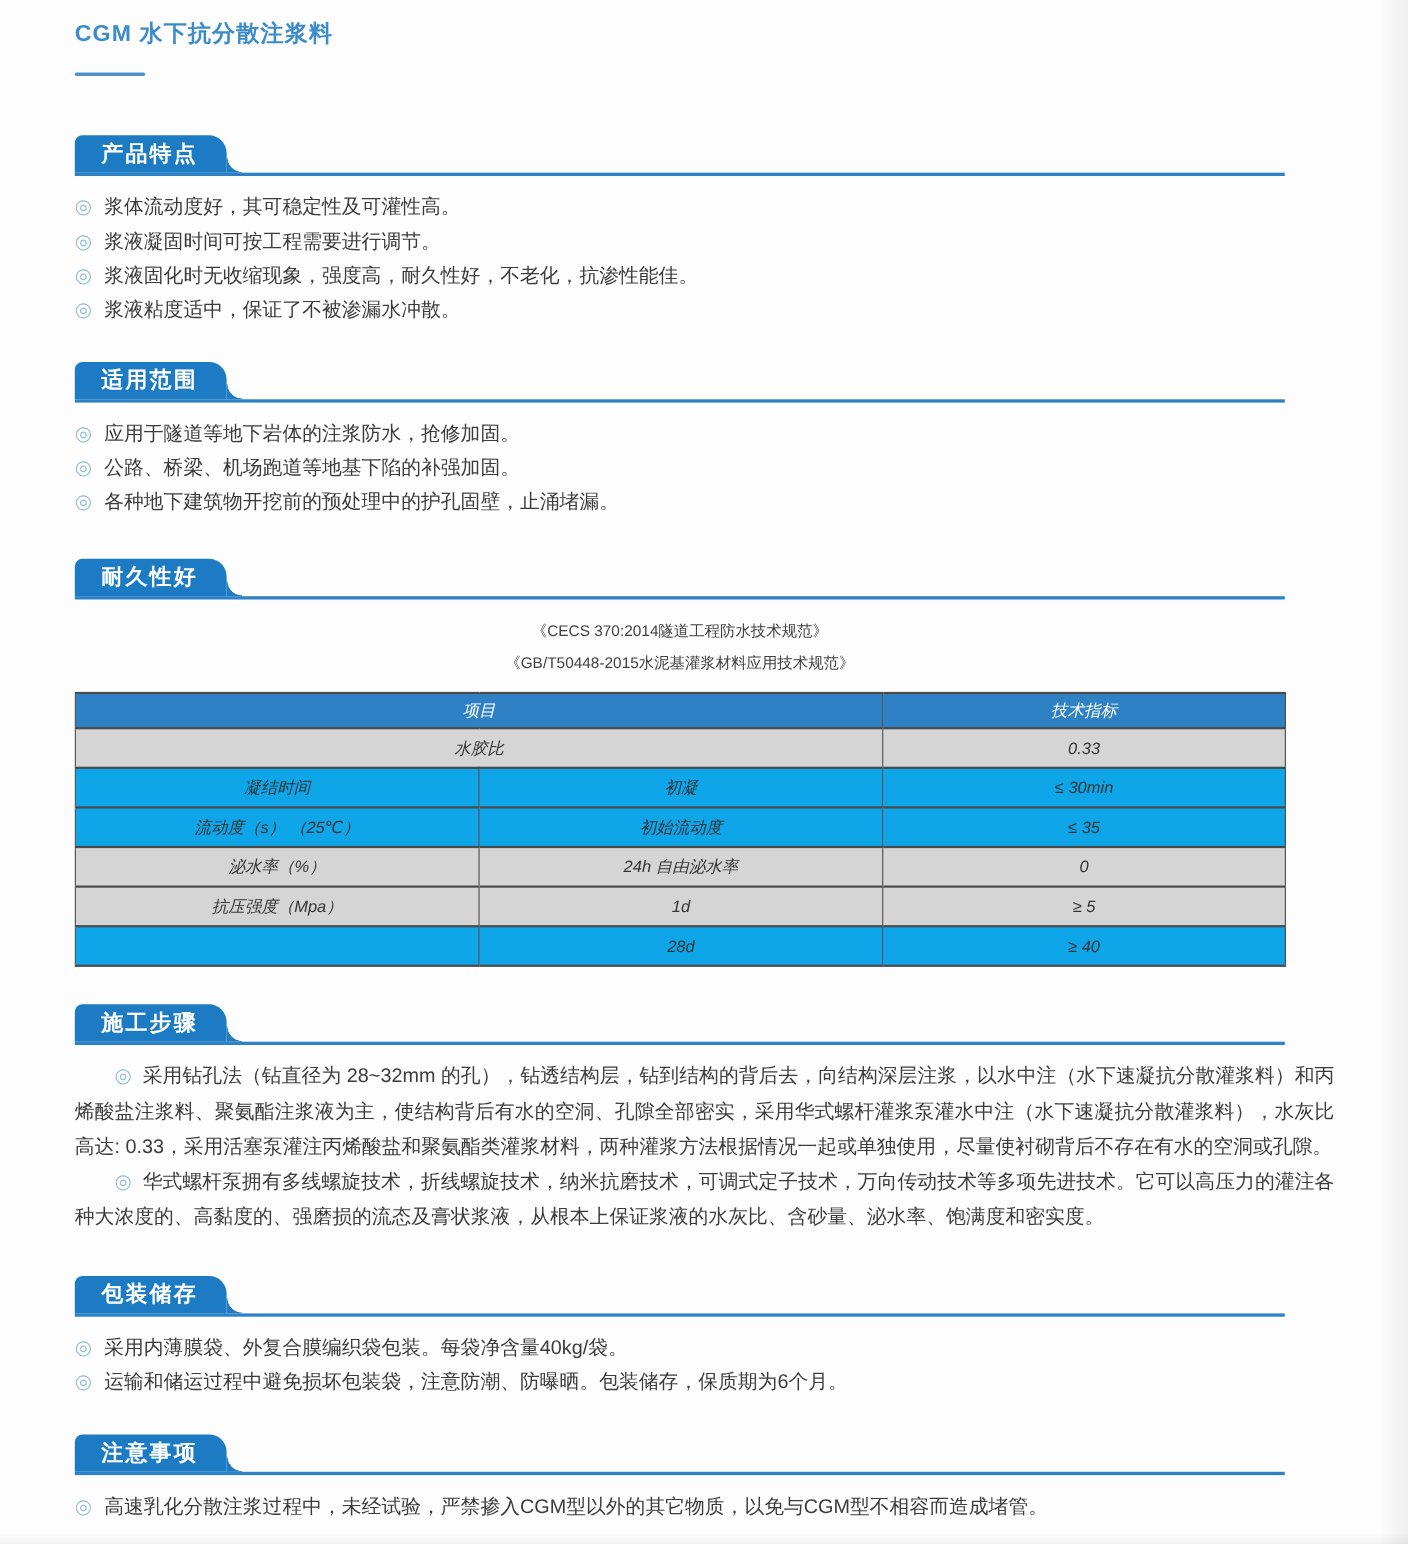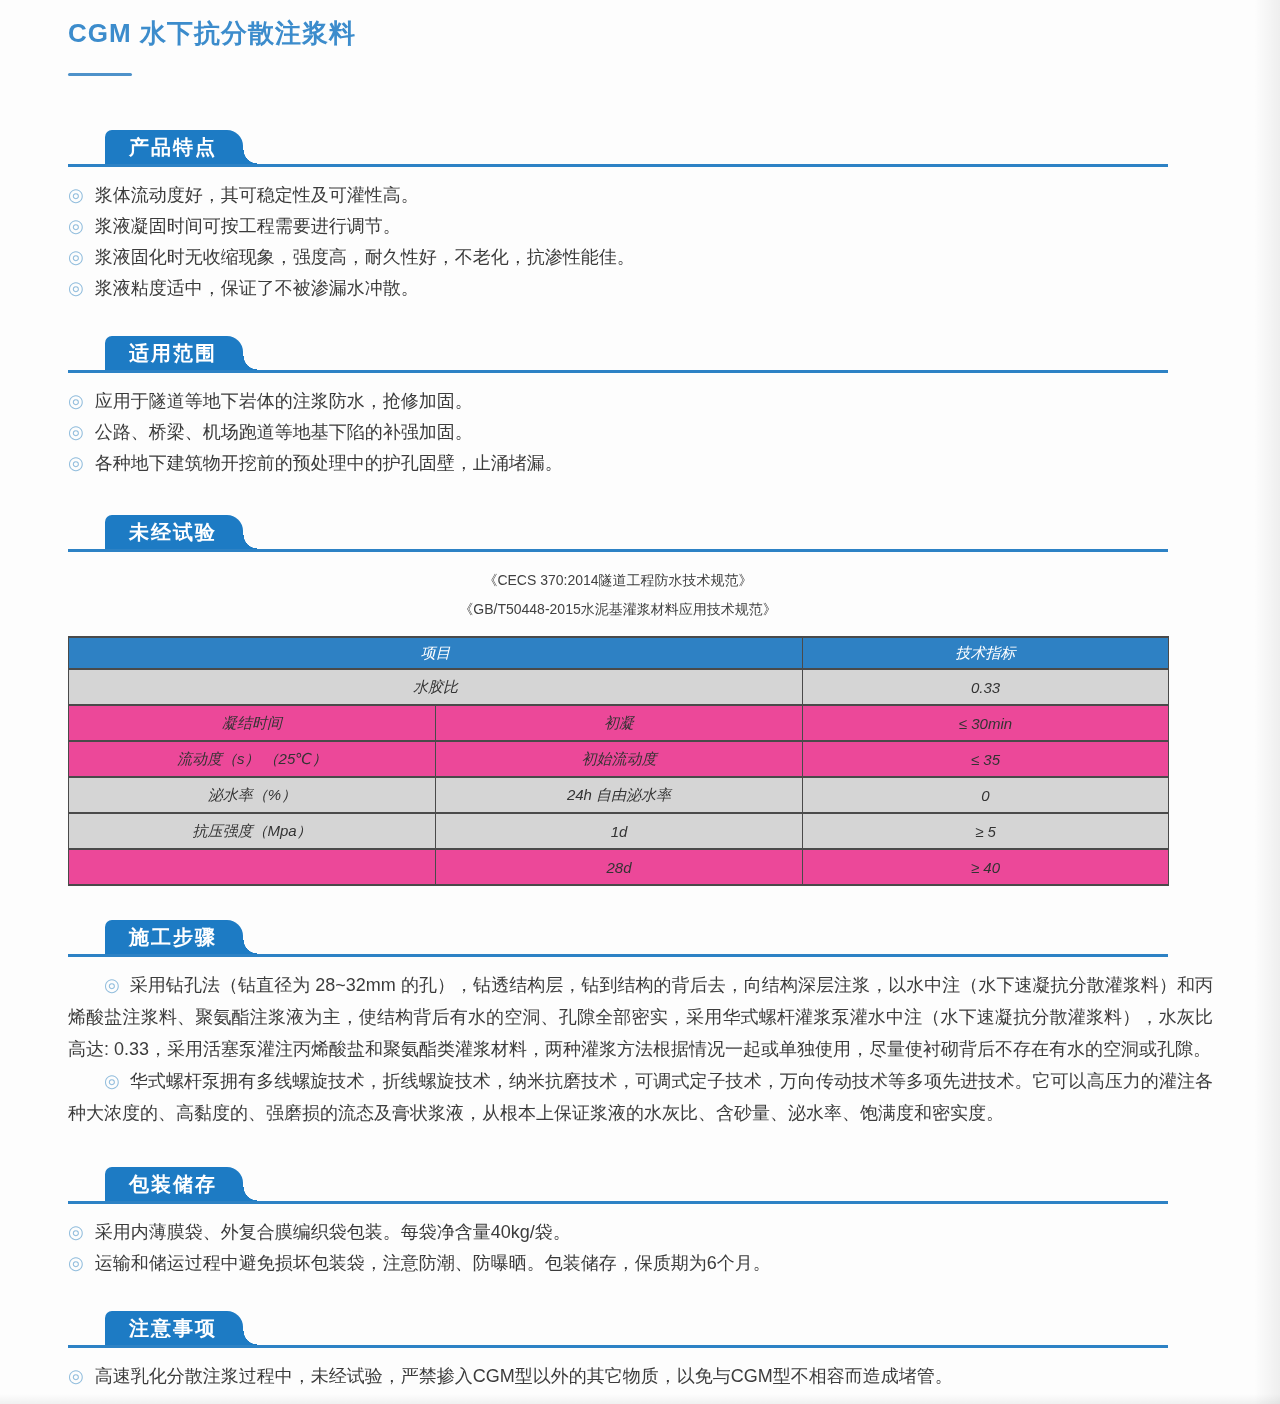--- a/index.html
+++ b/index.html
@@ -15,30 +15,30 @@
     pointer-events:none;
   }
   .page::before {
     content:""; position:absolute; left:0; bottom:0; width:100%; height:10px;
     background:linear-gradient(to bottom, rgba(0,0,0,0), rgba(0,0,0,0.05));
     pointer-events:none;
   }
   .content { margin-left:68px; width:1100px; padding-top:16px; }
 
   
-  .doc-title { font-size:26px; font-weight:700; color:#3c8ccc; letter-spacing:1px; }
+  .doc-title { font-size:21px; font-weight:700; color:#3c8ccc; letter-spacing:1px; }
   .title-underline { width:64px; height:3px; background:#4e92ca; margin-top:22px; border-radius:2px; }
 
   
   .section { margin-top:36px; }
   .sec-head { border-bottom:3px solid #2d82c5; height:37px; position:relative; }
   .sec-tab {
     position:relative; display:inline-block; height:34px; line-height:34px;
     background:#1d7bc4; color:#ffffff; font-size:20px; font-weight:700;
-    padding:0 26px 0 24px; border-radius:7px 16px 0 0; letter-spacing:2px;margin-left:37px;
+    padding:0 26px 0 24px; border-radius:7px 16px 0 0; letter-spacing:2px;
   }
   .sec-tab .flare {
     position:absolute; right:-14px; bottom:0; width:14px; height:14px;
     background:radial-gradient(circle at 100% 0%, rgba(0,0,0,0) 13px, #1d7bc4 13.5px);
   }
 
   
   ul.bullets { list-style:none; margin-top:13px; }
   ul.bullets li {
     display:flex; align-items:flex-start; gap:11px;
@@ -54,21 +54,21 @@
     width:1100px; margin-top:12px; border-collapse:collapse;
     font-size:15px; color:#333333; table-layout:fixed;font-style:italic;
   }
   table.perf th, table.perf td {
     border-left:1px solid #4a4a4a; border-right:1px solid #4a4a4a;
     border-top:2px solid #4a4a4a; border-bottom:2px solid #4a4a4a;
     text-align:center; vertical-align:middle; height:36px; padding:2px 6px;
   }
   table.perf th { background:#2e81c4; color:#ffffff; font-weight:400; height:32px; }
   tr.shade-gray td { background:#d5d5d5; }
-  tr.shade-white td { background:#ec4899; }
+  tr.shade-white td { background:#0ea5e9; }
 
   
   .paras { margin-top:12px; width:1145px; }
   .paras p {
     font-size:18px; line-height:32px; color:#3c3c3c;
     text-align:justify; text-indent:2em;
   }
   .paras p .b-icon { margin-right:10px; }
 
   
@@ -129,21 +129,21 @@
           </li>
         <li>
             <span class="b-icon">◎</span>
             <span>各种地下建筑物开挖前的预处理中的护孔固壁，止涌堵漏。</span>
           </li>
       </ul>
     </section>
 
     <section class="section performance">
       <div class="sec-head">
-        <span class="sec-tab"><span>未经试验</span><span class="flare"></span></span>
+        <span class="sec-tab"><span>耐久性好</span><span class="flare"></span></span>
       </div>
       <div class="standards">
         <div>《CECS 370:2014隧道工程防水技术规范》</div>
         <div>《GB/T50448-2015水泥基灌浆材料应用技术规范》</div>
       </div>
       <table class="perf">
         <colgroup>
             <col style="width:367px">
             <col style="width:367px">
             <col style="width:366px">

